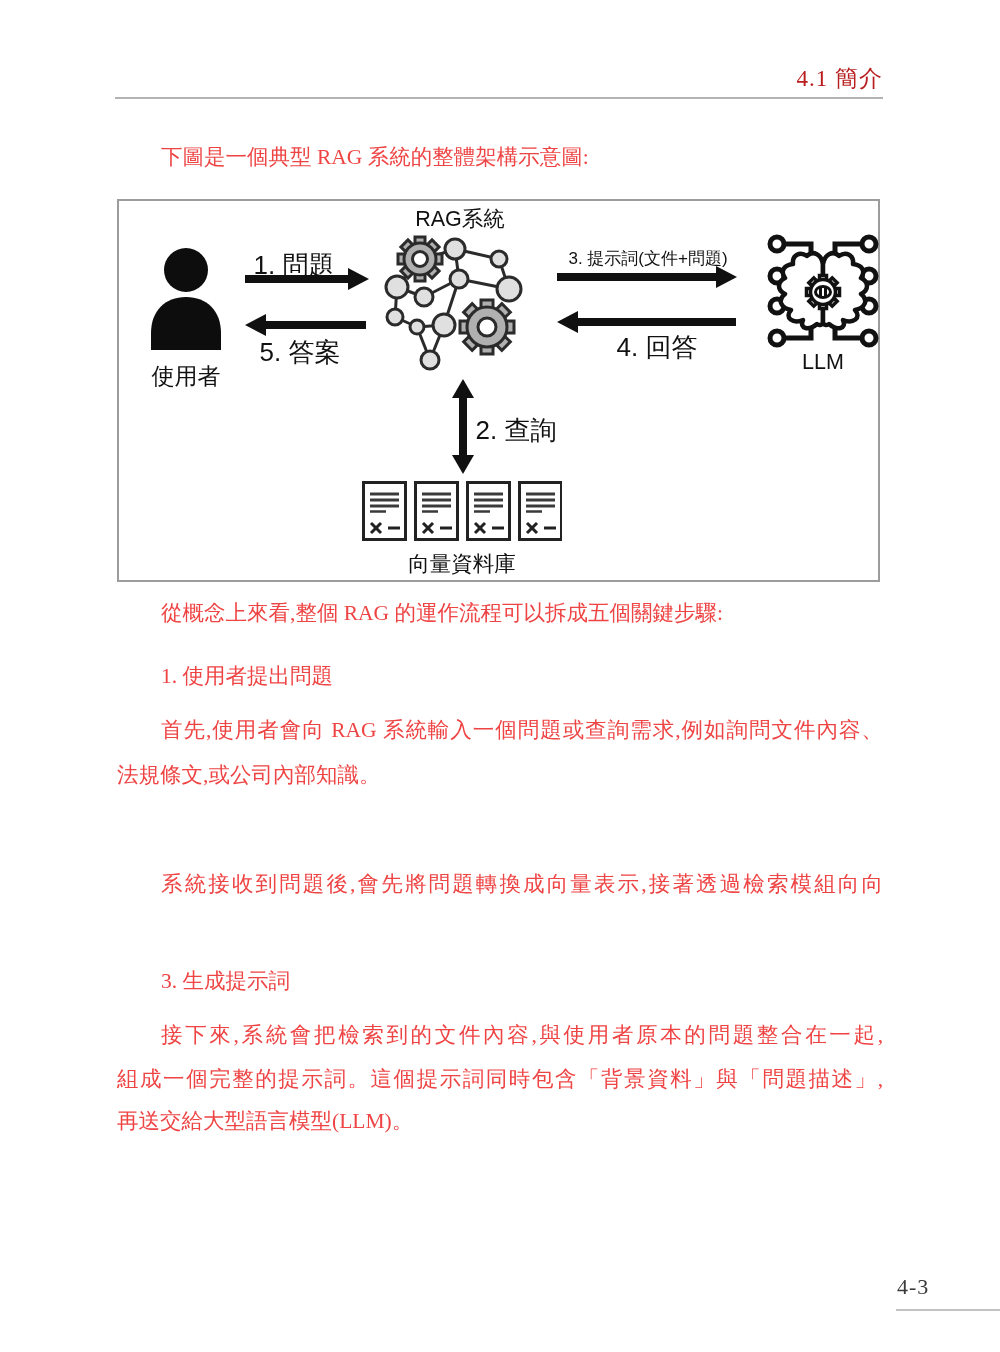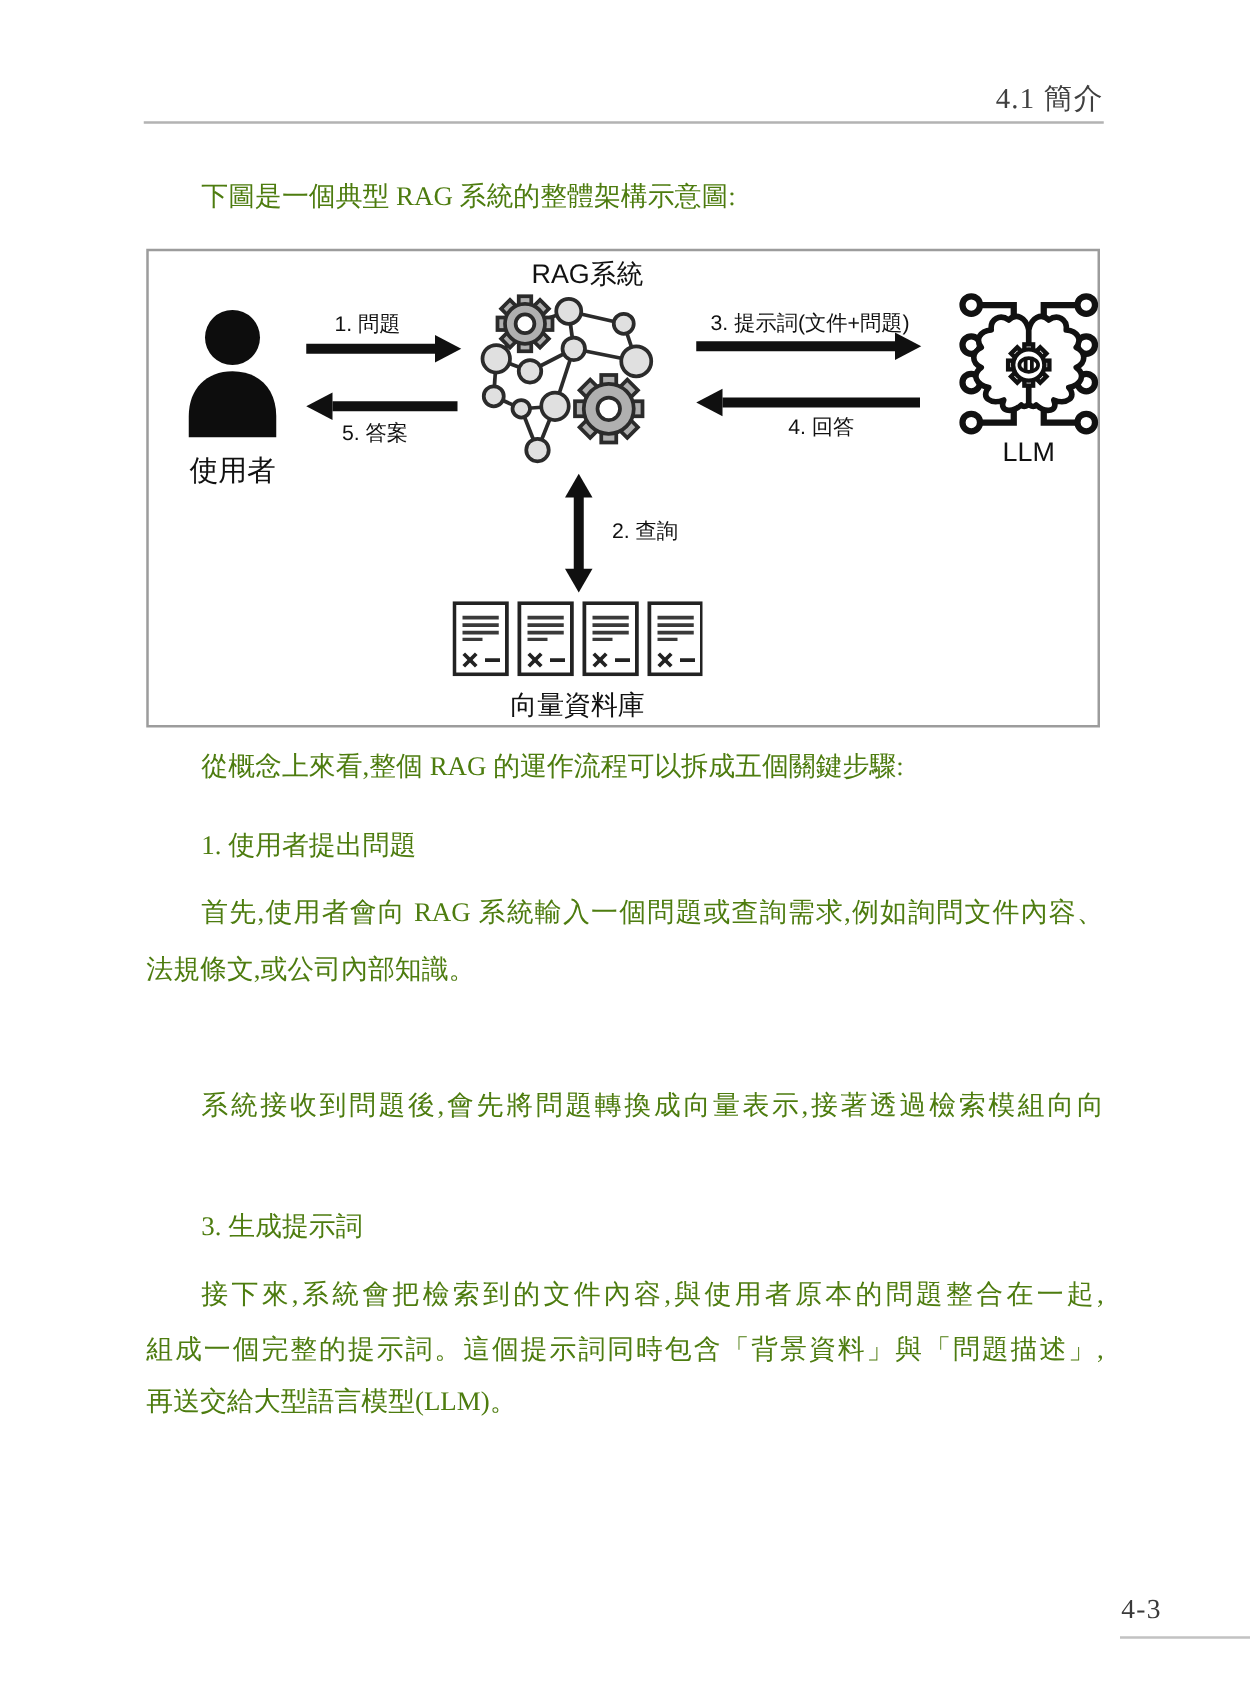--- a/index.html
+++ b/index.html
@@ -3,36 +3,36 @@
 <meta charset="utf-8">
 <style>
   *{margin:0;padding:0;box-sizing:border-box}
   html,body{background:#ffffff}
   body{font-family:"Liberation Serif","DejaVu Serif",serif;color:#1b1b1b}
   .page{position:relative;width:1000px;height:1352px;background:#fff;overflow:hidden}
   .abs{position:absolute}
 
   
   .hdr-title{position:absolute;left:117px;top:63px;width:766px;text-align:right;
-             font-size:23px;letter-spacing:1px;color:#404040}
+             font-size:23px;letter-spacing:1px;color:#b91c1c}
   .hdr-rule{position:absolute;left:115px;top:97px;width:768px;height:2px;background:#b3b3b3}
   .pg-num{position:absolute;left:897px;top:1274px;font-size:22px;color:#3a3a3a;letter-spacing:1px}
   .pg-rule{position:absolute;left:896px;top:1309px;width:104px;height:2px;background:#c2c2c2}
 
   
   .body-line{position:absolute;left:117px;width:766px;font-size:21.5px;line-height:30px;
-             color:#4d7c0f;white-space:nowrap}
+             color:#ef4444;white-space:nowrap}
   .ind{padding-left:44px}
   .just{white-space:normal;text-align:justify;text-align-last:justify}
 
   
   .dbox{position:absolute;left:117px;top:199px;width:763px;height:383px;
         border:2px solid #9c9c9c;background:#fff}
   .dlabel{position:absolute;font-family:"Liberation Sans","DejaVu Sans",sans-serif;
-          font-size:17px;color:#111;text-align:center;white-space:nowrap}
+          font-size:26px;color:#111;text-align:center;white-space:nowrap}
   .shaft-h{position:absolute;height:8px;background:#101010}
   .shaft-v{position:absolute;width:8px;background:#101010}
   .tri{position:absolute;width:0;height:0}
   .tri-right{border-top:11px solid transparent;border-bottom:11px solid transparent;border-left:21px solid #101010}
   .tri-left{border-top:11px solid transparent;border-bottom:11px solid transparent;border-right:21px solid #101010}
   .tri-up{border-left:11px solid transparent;border-right:11px solid transparent;border-bottom:19px solid #101010}
   .tri-down{border-left:11px solid transparent;border-right:11px solid transparent;border-top:19px solid #101010}
   svg{display:block}
 </style>
 </head>
@@ -40,21 +40,21 @@
 
 <div class="page">
 
   <div class="hdr-title">4.1 簡介</div>
   <div class="hdr-rule"></div>
 
   <div class="body-line ind" style="top:142px">下圖是一個典型 RAG 系統的整體架構示意圖:</div>
 
   <div class="dbox">
 
-    <div class="dlabel" style="left:251px;top:3px;width:200px;font-size:21.5px">RAG系統</div>
+    <div class="dlabel" style="left:241px;top:3px;width:200px;font-size:21.5px">RAG系統</div>
 
     <div class="abs" style="left:23px;top:46px;width:88px;height:103px">
       <svg width="88" height="103" viewBox="0 0 88 103">
         <circle cx="44" cy="23" r="22" fill="#0d0d0d"></circle>
         <path d="M44 50 C23 50 9 64 9 86 L9 103 L79 103 L79 86 C79 64 65 50 44 50 Z" fill="#0d0d0d"></path>
       </svg>
     </div>
     <div class="dlabel" style="left:8px;top:160px;width:118px;font-size:23px">使用者</div>
 
     <div class="shaft-h" style="left:126px;top:74px;width:105px"></div>

